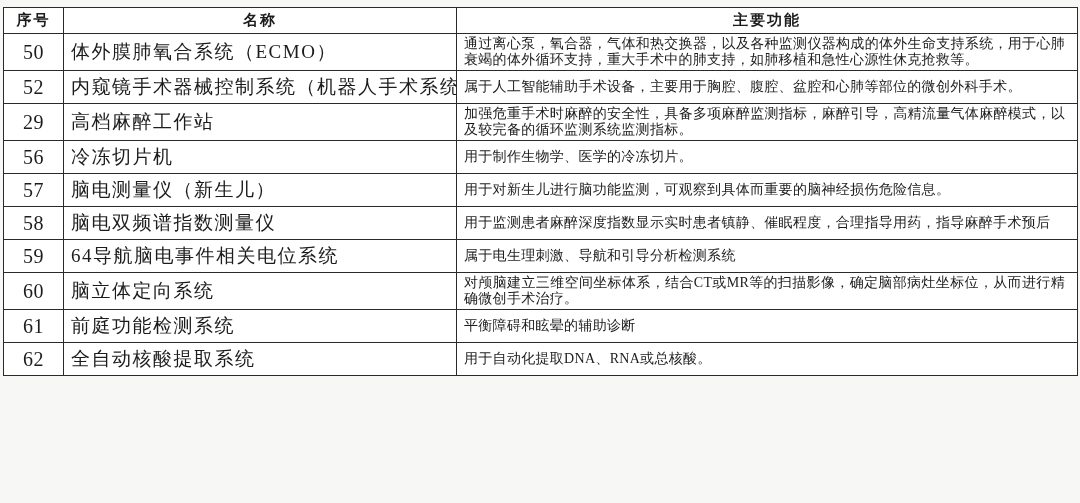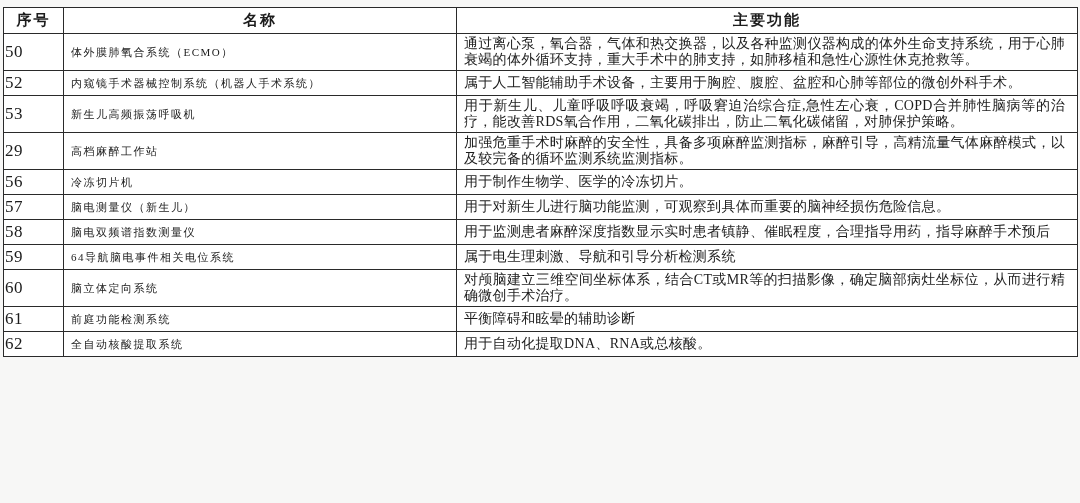--- a/index.html
+++ b/index.html
@@ -30,27 +30,27 @@
     overflow: hidden;
   }
   .equip th {
     font-size: 15px;
     font-weight: bold;
     text-align: center;
     padding: 3px 2px;
     letter-spacing: 2px;
   }
   td.cell-index {
-    text-align: left;
-    font-size: 17px;
+    text-align: center;
+    font-size: 20px;
     padding: 2px 1px;
     letter-spacing: 0.5px;
   }
   td.cell-name {
-    font-size: 11px;
+    font-size: 19px;
     padding: 3px 4px 3px 7px;
     letter-spacing: 1.5px;
     white-space: nowrap;
   }
   td.cell-func {
     font-size: 14px;
     line-height: 16px;
     padding: 2px 12px 2px 7px;
     letter-spacing: 0.3px;
     text-align: justify;
@@ -76,25 +76,20 @@
     <tbody>
         <tr>
     <td class="cell-index">50</td>
     <td class="cell-name">体外膜肺氧合系统（ECMO）</td>
     <td class="cell-func">通过离心泵，氧合器，气体和热交换器，以及各种监测仪器构成的体外生命支持系统，用于心肺衰竭的体外循环支持，重大手术中的肺支持，如肺移植和急性心源性休克抢救等。</td>
   </tr>
         <tr>
     <td class="cell-index">52</td>
     <td class="cell-name">内窥镜手术器械控制系统（机器人手术系统）</td>
     <td class="cell-func">属于人工智能辅助手术设备，主要用于胸腔、腹腔、盆腔和心肺等部位的微创外科手术。</td>
-  </tr>
-        <tr>
-    <td class="cell-index">53</td>
-    <td class="cell-name">新生儿高频振荡呼吸机</td>
-    <td class="cell-func">用于新生儿、儿童呼吸呼吸衰竭，呼吸窘迫治综合症,急性左心衰，COPD合并肺性脑病等的治疗，能改善RDS氧合作用，二氧化碳排出，防止二氧化碳储留，对肺保护策略。</td>
   </tr>
         <tr>
     <td class="cell-index">29</td>
     <td class="cell-name">高档麻醉工作站</td>
     <td class="cell-func">加强危重手术时麻醉的安全性，具备多项麻醉监测指标，麻醉引导，高精流量气体麻醉模式，以及较完备的循环监测系统监测指标。</td>
   </tr>
         <tr>
     <td class="cell-index">56</td>
     <td class="cell-name">冷冻切片机</td>
     <td class="cell-func">用于制作生物学、医学的冷冻切片。</td>

